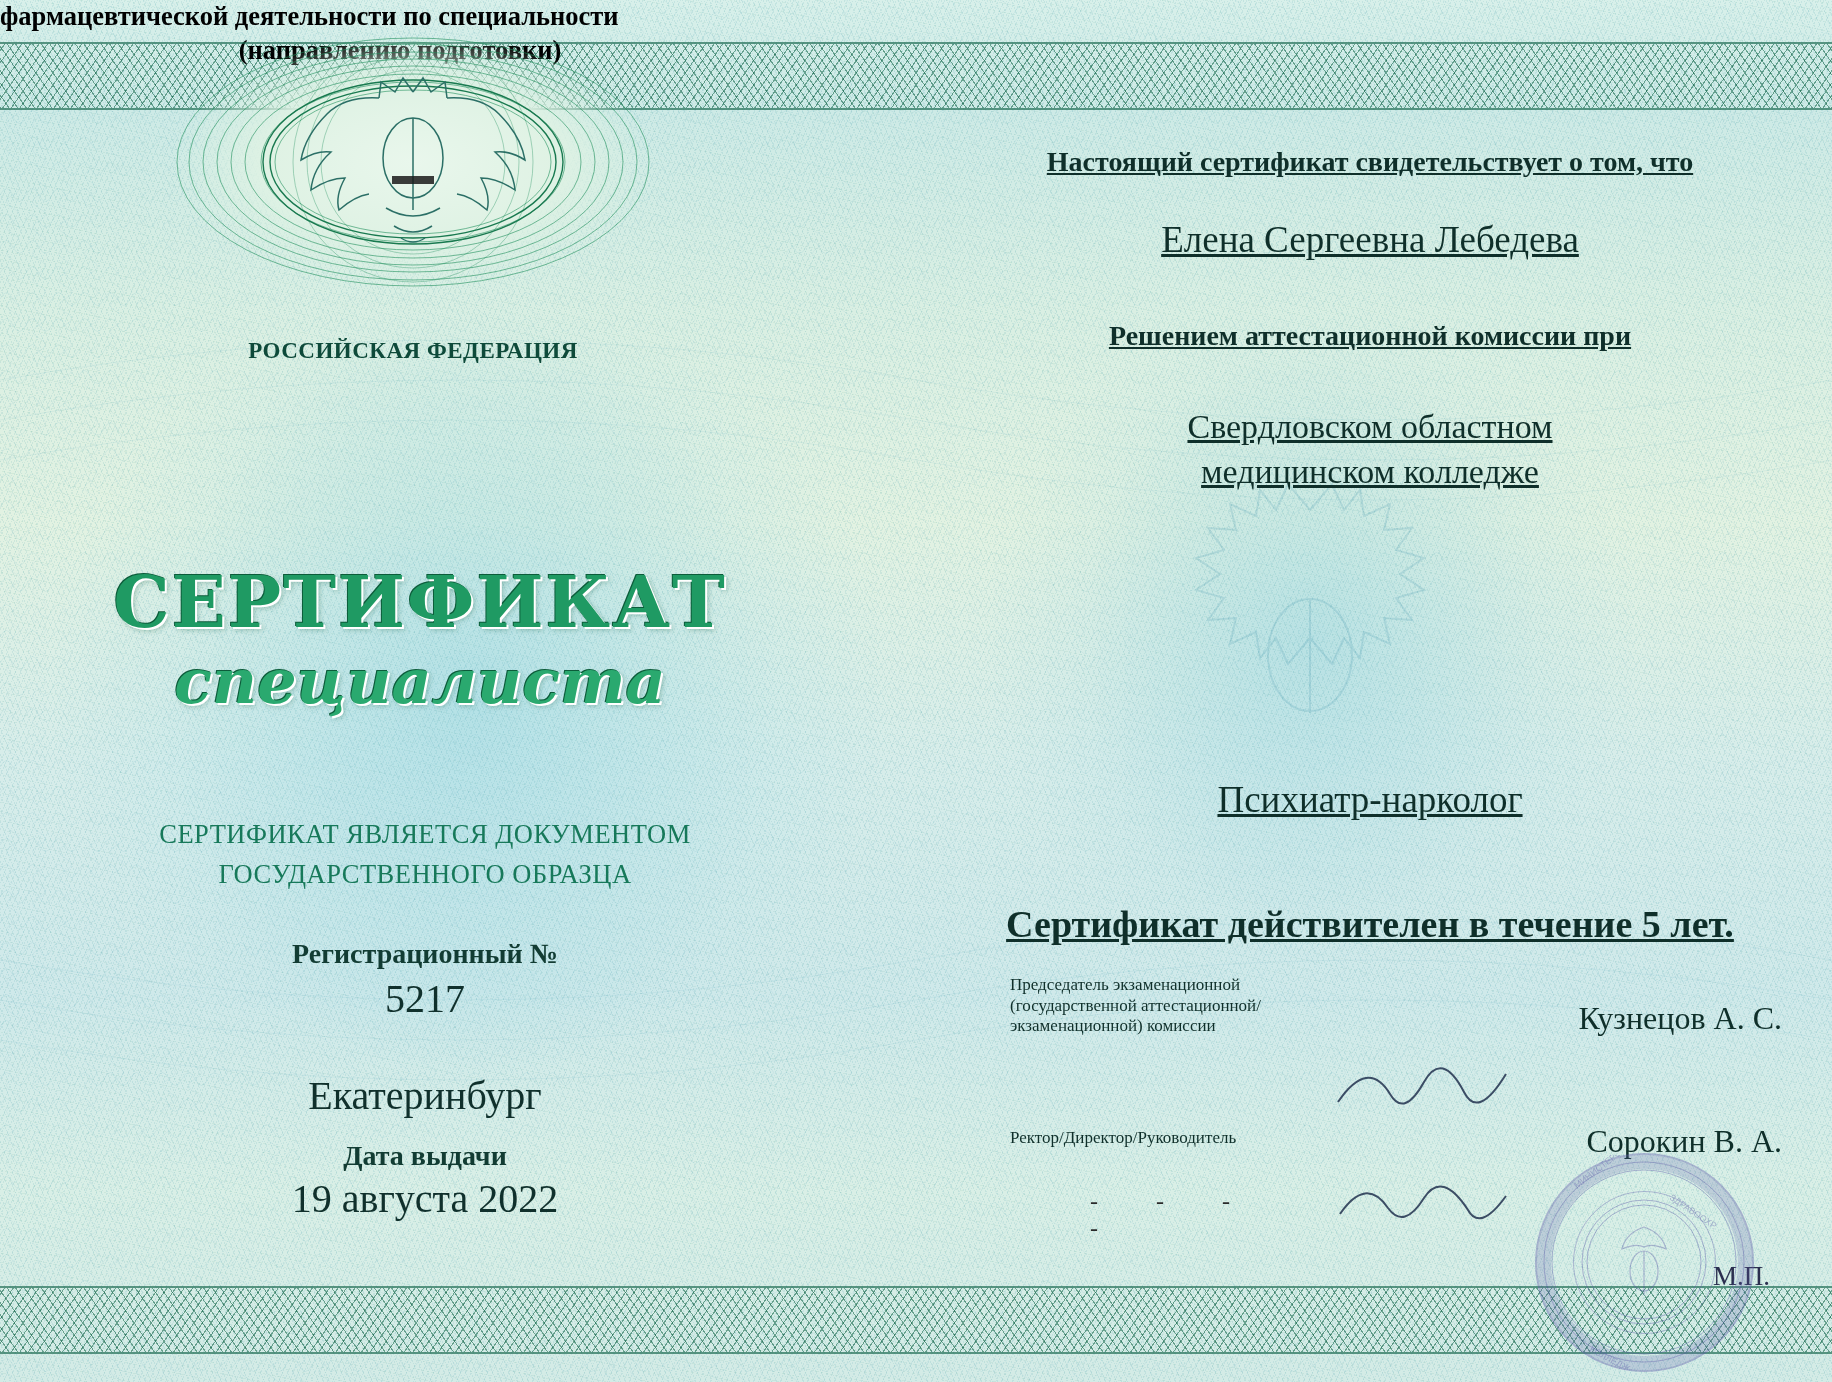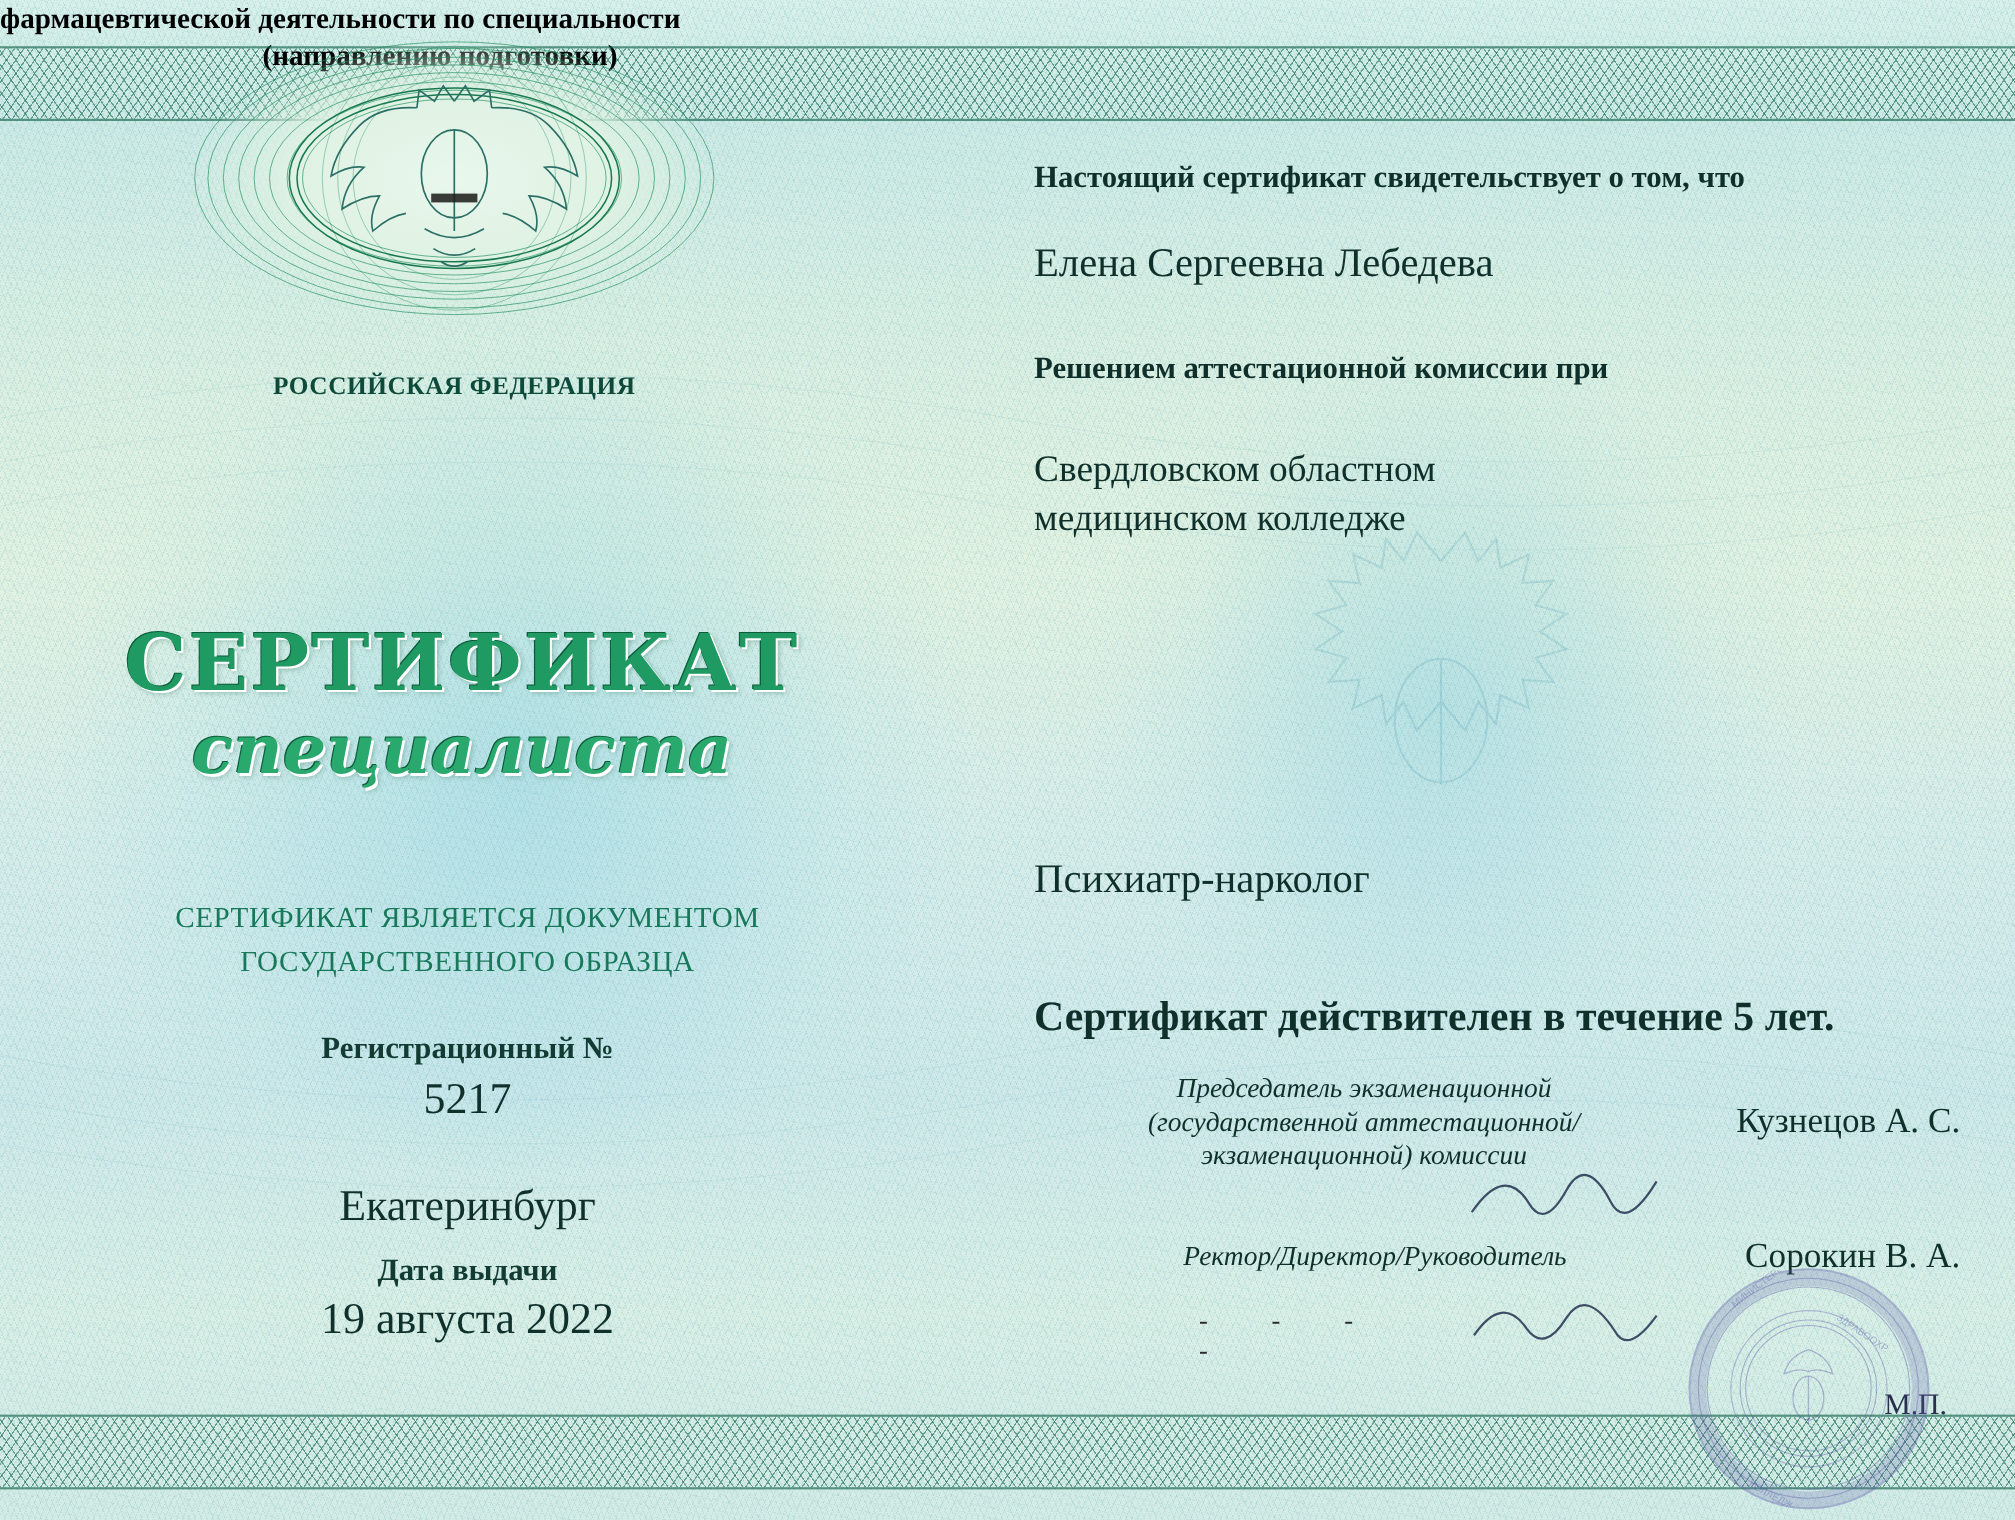--- a/index.html
+++ b/index.html
@@ -134,21 +134,23 @@
     width: 630px;
     left: 110px;
     text-align: center;
     font-size: 40px;
     color: #10302c;
   }
 
   
   .r-line {
     position: absolute;
+    text-align: center;
     color: #0f2f2a;
+    text-decoration: underline;
   }
   .r-intro {
     left: 940px; top: 146px; width: 860px;
     font-size: 28px; font-weight: bold;
   }
   .r-name {
     left: 940px; top: 218px; width: 860px;
     font-size: 37px;
   }
   .r-decision {
@@ -172,24 +174,23 @@
   .r-valid {
     left: 940px; top: 902px; width: 860px;
     font-size: 38px; font-weight: bold;
   }
 
   .sig-block {
     position: absolute;
     color: #0f2f2a;
   }
   .sig-role {
-    font-style: italic;
-    font-size: 25px;
+    font-size: 17px;
     line-height: 1.22;
-    text-align: center;
+    text-align: left;
   }
   .sig-name {
     font-size: 32px;
     text-align: right;
   }
 
   .mp {
     position: absolute;
     right: 62px;
     bottom: 90px;

